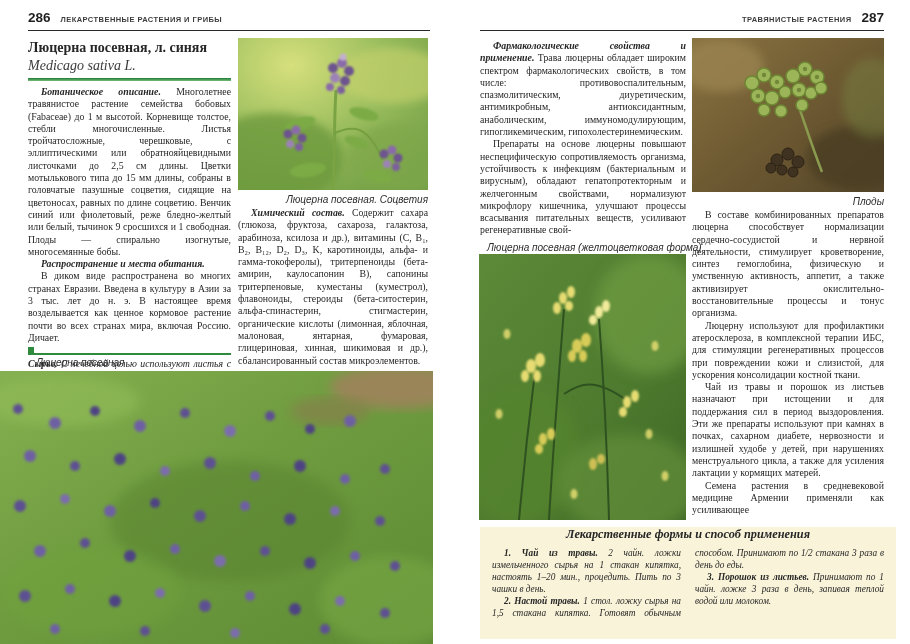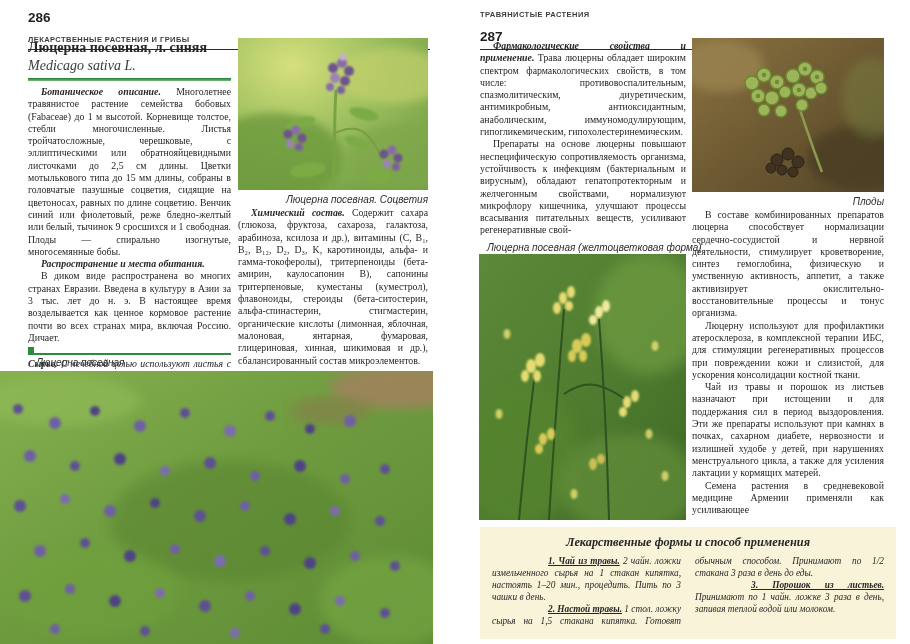--- a/index.html
+++ b/index.html
@@ -1,21 +1,21 @@
 <!DOCTYPE html>
 <html lang="ru"><head>
 <meta charset="utf-8">
 <style>
   html,body{margin:0;padding:0;background:#ffffff;}
   .spread{position:relative;width:910px;height:644px;background:#ffffff;overflow:hidden;
           font-family:"Liberation Serif","DejaVu Serif",serif;color:#262626;}
   
   .pg-header{position:absolute;top:10px;display:flex;align-items:baseline;gap:10px;
              border-bottom:1.5px solid #2a2a2a;padding-bottom:5px;
-             font-family:"Liberation Sans","DejaVu Sans",sans-serif;flex-direction:column;}
+             font-family:"Liberation Sans","DejaVu Sans",sans-serif;}
   .pg-header.left{left:28px;width:402px;}
   .pg-header.right{left:480px;width:404px;justify-content:flex-end;gap:10px;}
   .pg-num{font-size:13.5px;font-weight:bold;color:#1f1f1f;}
   .pg-title{font-size:7.5px;font-weight:bold;color:#3c3c3c;letter-spacing:.45px;text-align:center;}
   
   .bodytext{font-size:9.8px;line-height:12.3px;text-align:justify;}
   .bodytext p{margin:0;text-indent:13px;}
   .runin{font-weight:bold;font-style:italic;}
   .caption{font-family:"Liberation Sans","DejaVu Sans",sans-serif;font-style:italic;
            font-size:10px;color:#2b2b2b;}
@@ -39,26 +39,26 @@
   .ph-field{left:0;top:371px;width:433px;height:273px;}
   
   .col-r1{position:absolute;left:480px;top:40px;width:206px;height:200px;overflow:hidden;}
   .cap-yellow{position:absolute;left:487px;top:242px;}
   .ph-yellow{left:479px;top:254px;width:207px;height:266px;}
   .ph-fruits{left:692px;top:38px;width:192px;height:154px;}
   .cap-fruits{position:absolute;left:692px;top:196px;width:192px;text-align:right;}
   .col-r2{position:absolute;left:692px;top:209px;width:192px;height:312px;overflow:hidden;}
   
   .forms-box{position:absolute;left:480px;top:527px;width:416px;height:112px;background:#f8f3d9;
-             box-sizing:border-box;padding:8px 12px 6px;}
+             box-sizing:border-box;padding:0 12px 6px;}
   .forms-title{font-weight:bold;font-style:italic;font-size:12.3px;text-align:center;margin:0 0 6px;}
   .forms-cols{column-count:2;column-gap:14px;font-style:italic;font-size:9.3px;line-height:11.9px;
               text-align:justify;}
   .forms-cols p{margin:0;text-indent:12px;}
-  .forms-label{font-weight:bold;text-decoration:underline;margin-left:44px;}
+  .forms-label{font-weight:bold;}
 </style>
 </head>
 <body>
 
 <div class="spread">
 
   <div class="pg-header left">
     <span class="pg-num">286</span>
     <span class="pg-title">ЛЕКАРСТВЕННЫЕ РАСТЕНИЯ И ГРИБЫ</span>
   </div>

